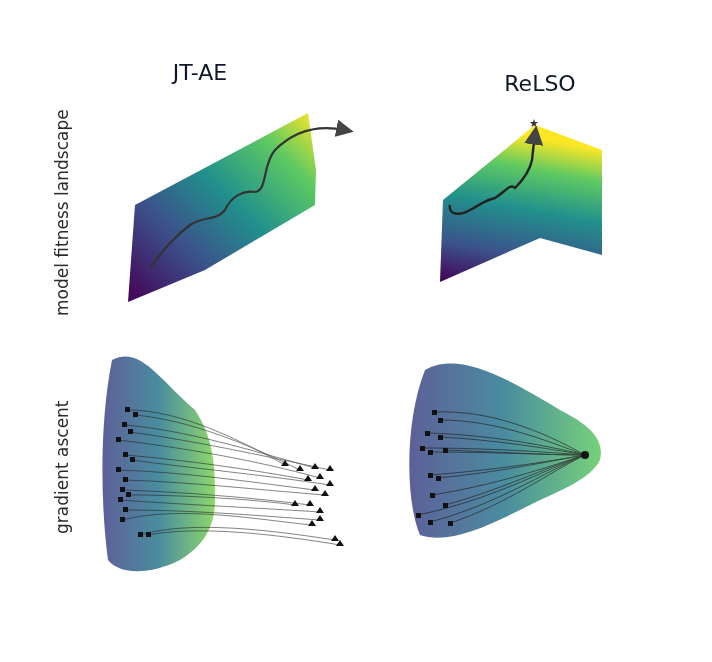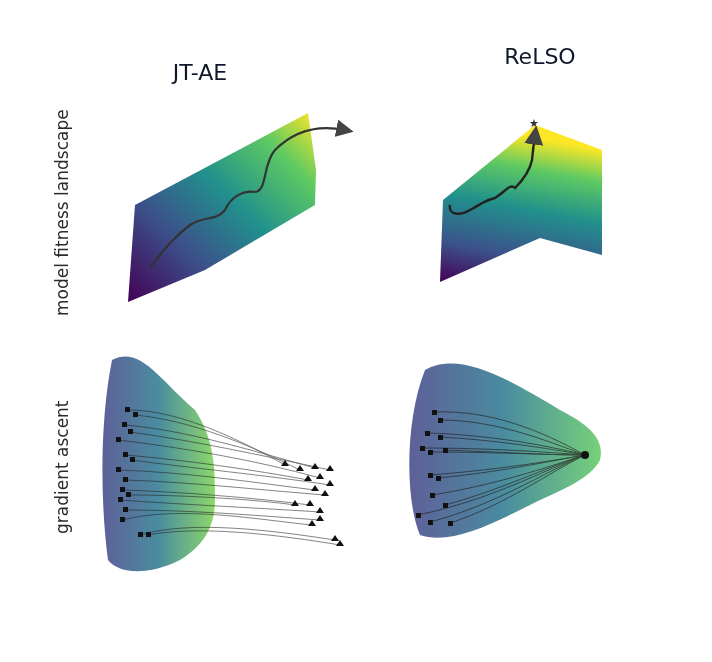--- a/index.html
+++ b/index.html
@@ -5,21 +5,21 @@
   html,body{margin:0;padding:0;background:#ffffff;}
   body{width:712px;height:662px;position:relative;overflow:hidden;font-family:"DejaVu Sans",sans-serif;}
   .col-title{position:absolute;font-size:22px;color:#0f172a;text-align:center;width:200px;}
   .row-label{position:absolute;font-size:17px;color:#2b2b2b;transform:rotate(-90deg);transform-origin:left top;white-space:nowrap;}
   svg{position:absolute;left:0;top:0;}
 </style>
 </head>
 <body>
 
 <div class="col-title" style="left:100px;top:60px;">JT-AE</div>
-<div class="col-title" style="left:440px;top:44px;">ReLSO</div>
+<div class="col-title" style="left:440px;top:71px;">ReLSO</div>
 
 <div class="row-label" style="left:52px;top:316px;">model fitness landscape</div>
 <div class="row-label" style="left:52px;top:534px;">gradient ascent</div>
 
 <svg width="712" height="662" viewBox="0 0 712 662">
   <defs>
     <linearGradient id="jtaeGrad" x1="0" y1="1" x2="1" y2="0">
       <stop offset="0" stop-color="#440154"></stop>
       <stop offset="0.3" stop-color="#3b528b"></stop>
       <stop offset="0.55" stop-color="#21918c"></stop>

